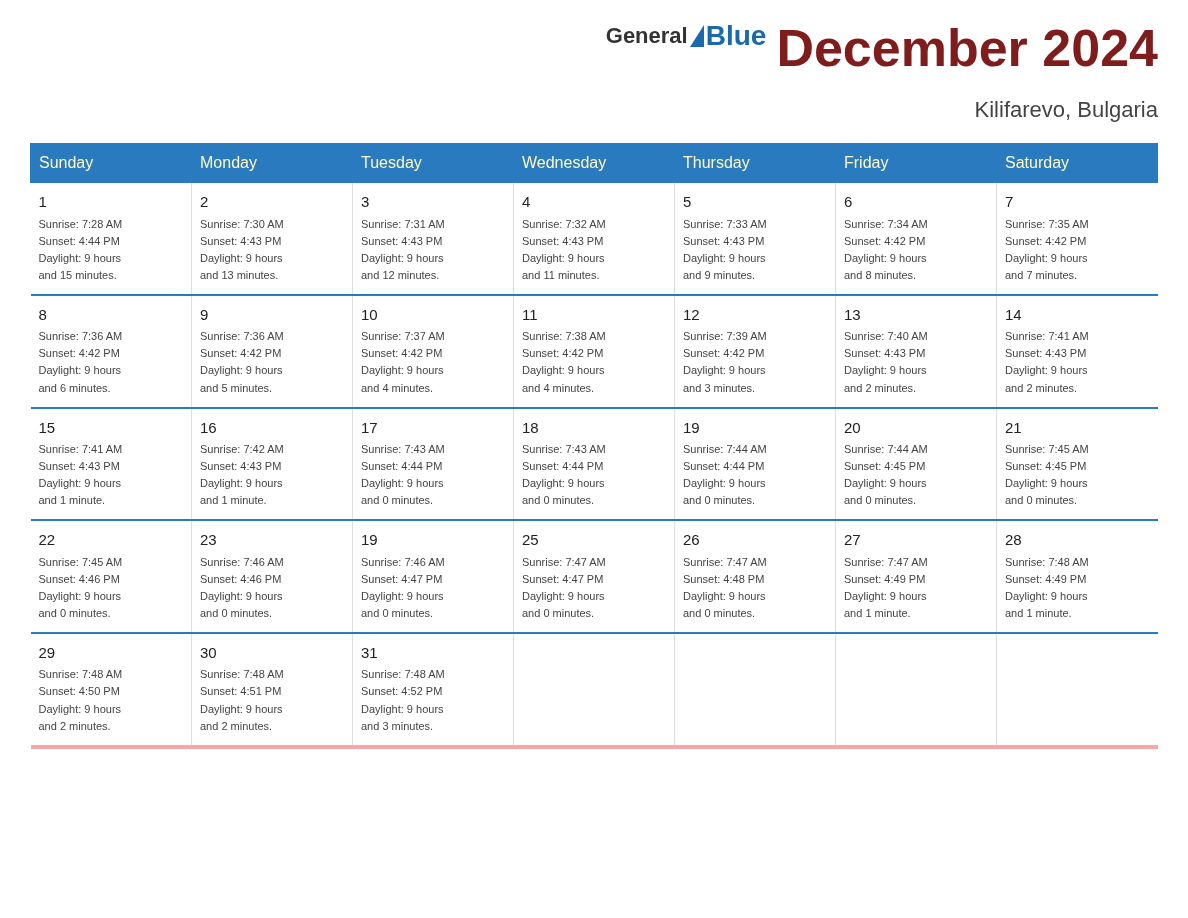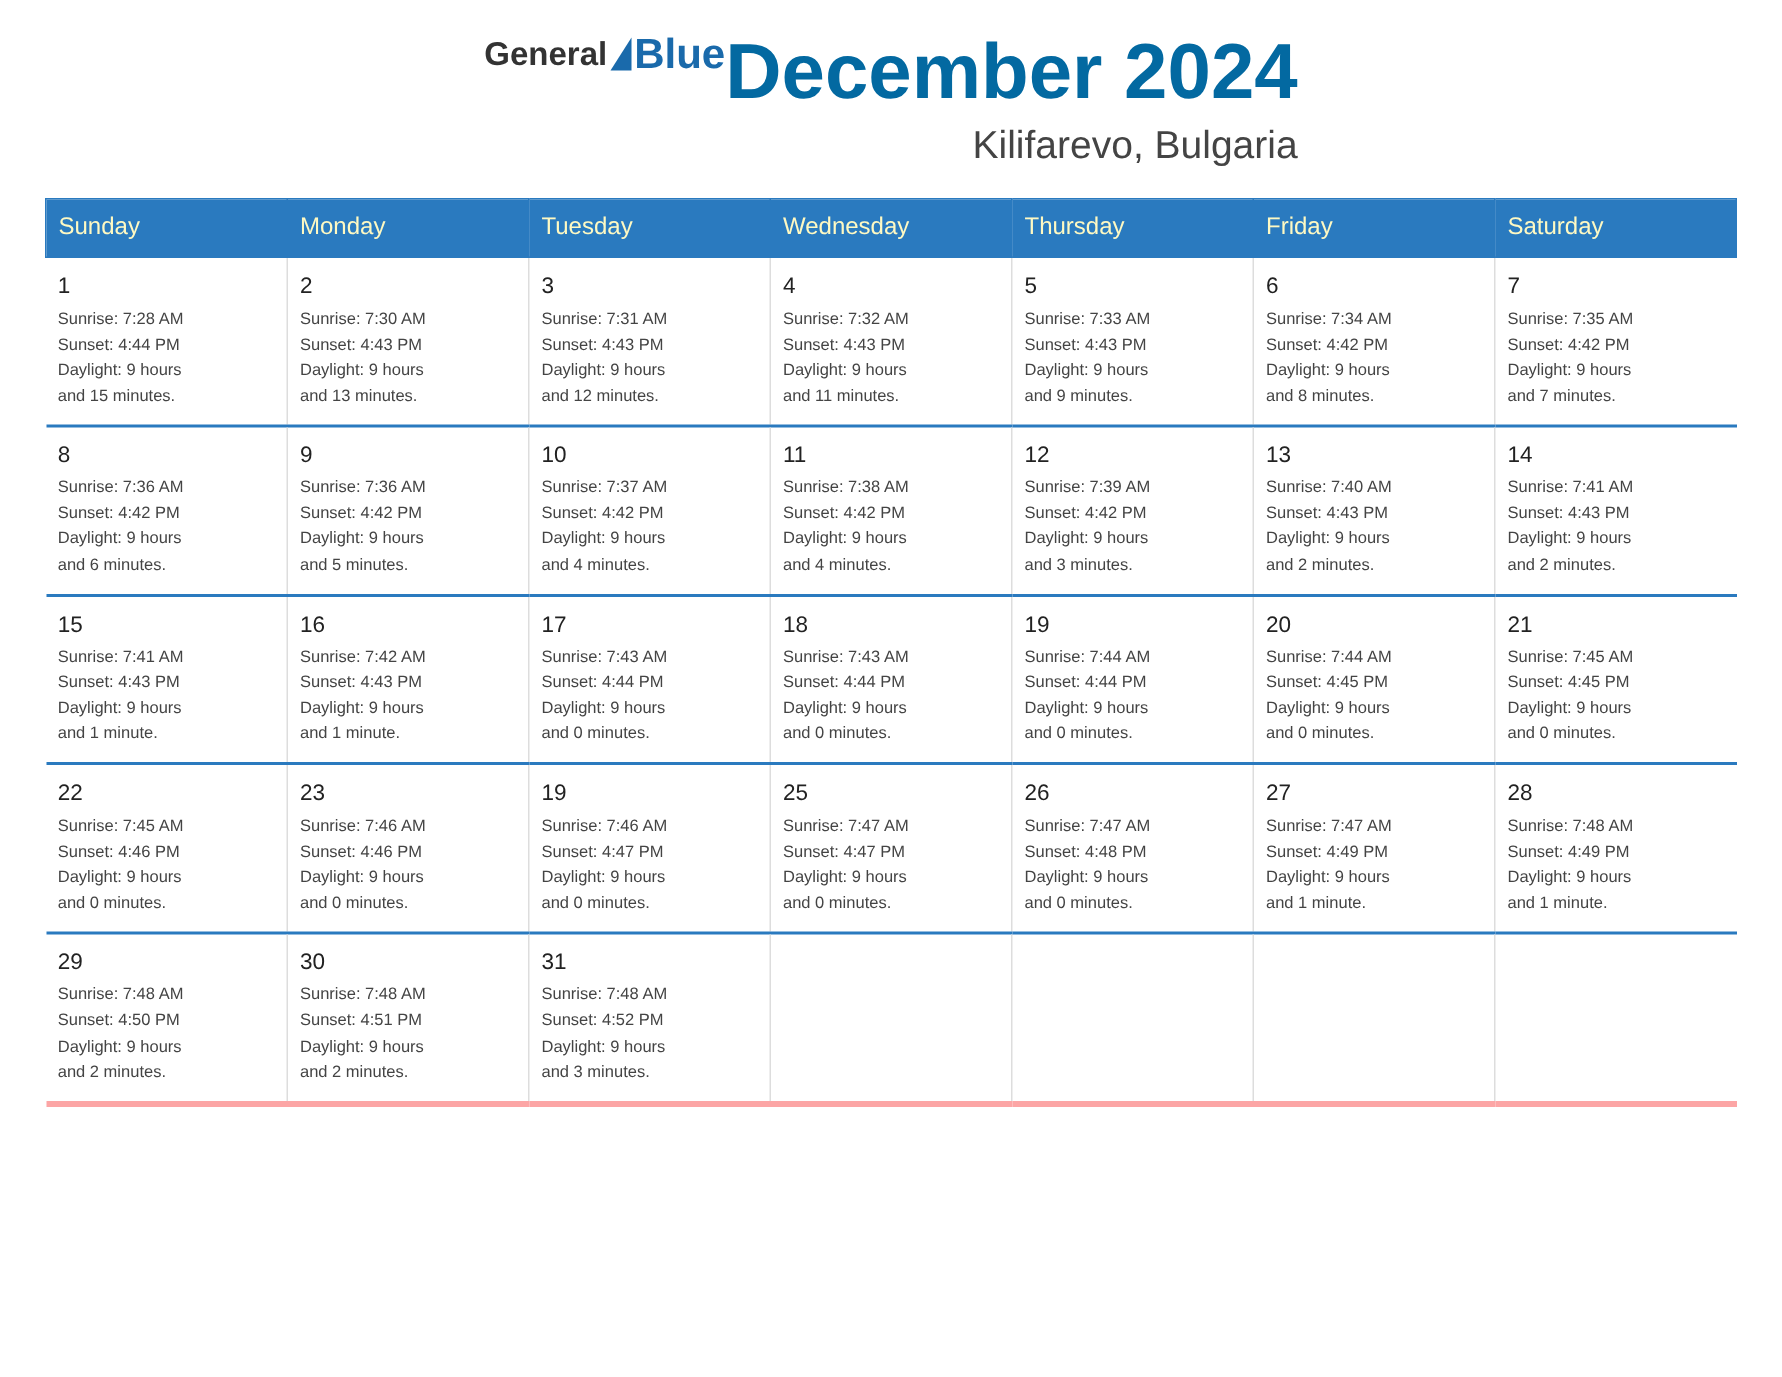--- a/index.html
+++ b/index.html
@@ -5,23 +5,24 @@
     * { margin: 0; padding: 0; box-sizing: border-box; }
     body {
       font-family: Arial, sans-serif;
       background: #fff;
       width: 1188px;
       min-height: 918px;
       padding: 20px 30px;
     }
     .header {
       display: flex;
-      justify-content: center;
+      justify-content: flex-end;
       align-items: flex-start;
       margin-bottom: 20px;
+      gap: 10px;
     }
     .logo {
       display: flex;
       flex-direction: column;
       align-items: flex-start;
     }
     .logo-text {
       display: flex;
       align-items: center;
       font-size: 22px;
@@ -43,27 +44,27 @@
       color: #1a6aab;
       font-size: 28px;
       font-weight: bold;
     }
     .title-block {
       text-align: right;
     }
     .month-title {
       font-size: 52px;
       font-weight: bold;
-      color: #0369a1;
+      color: #7f1d1d;
       line-height: 1.1;
     }
     .location {
-      font-size: 26px;
+      font-size: 22px;
       color: #444;
-      margin-top: 4px;
+      margin-top: 20px;
     }
     table {
       width: 100%;
       border-collapse: collapse;
       table-layout: fixed;
     }
     thead tr th {
       background-color: #2a7abf;
       color: #fef9c3;
       padding: 10px 8px;

